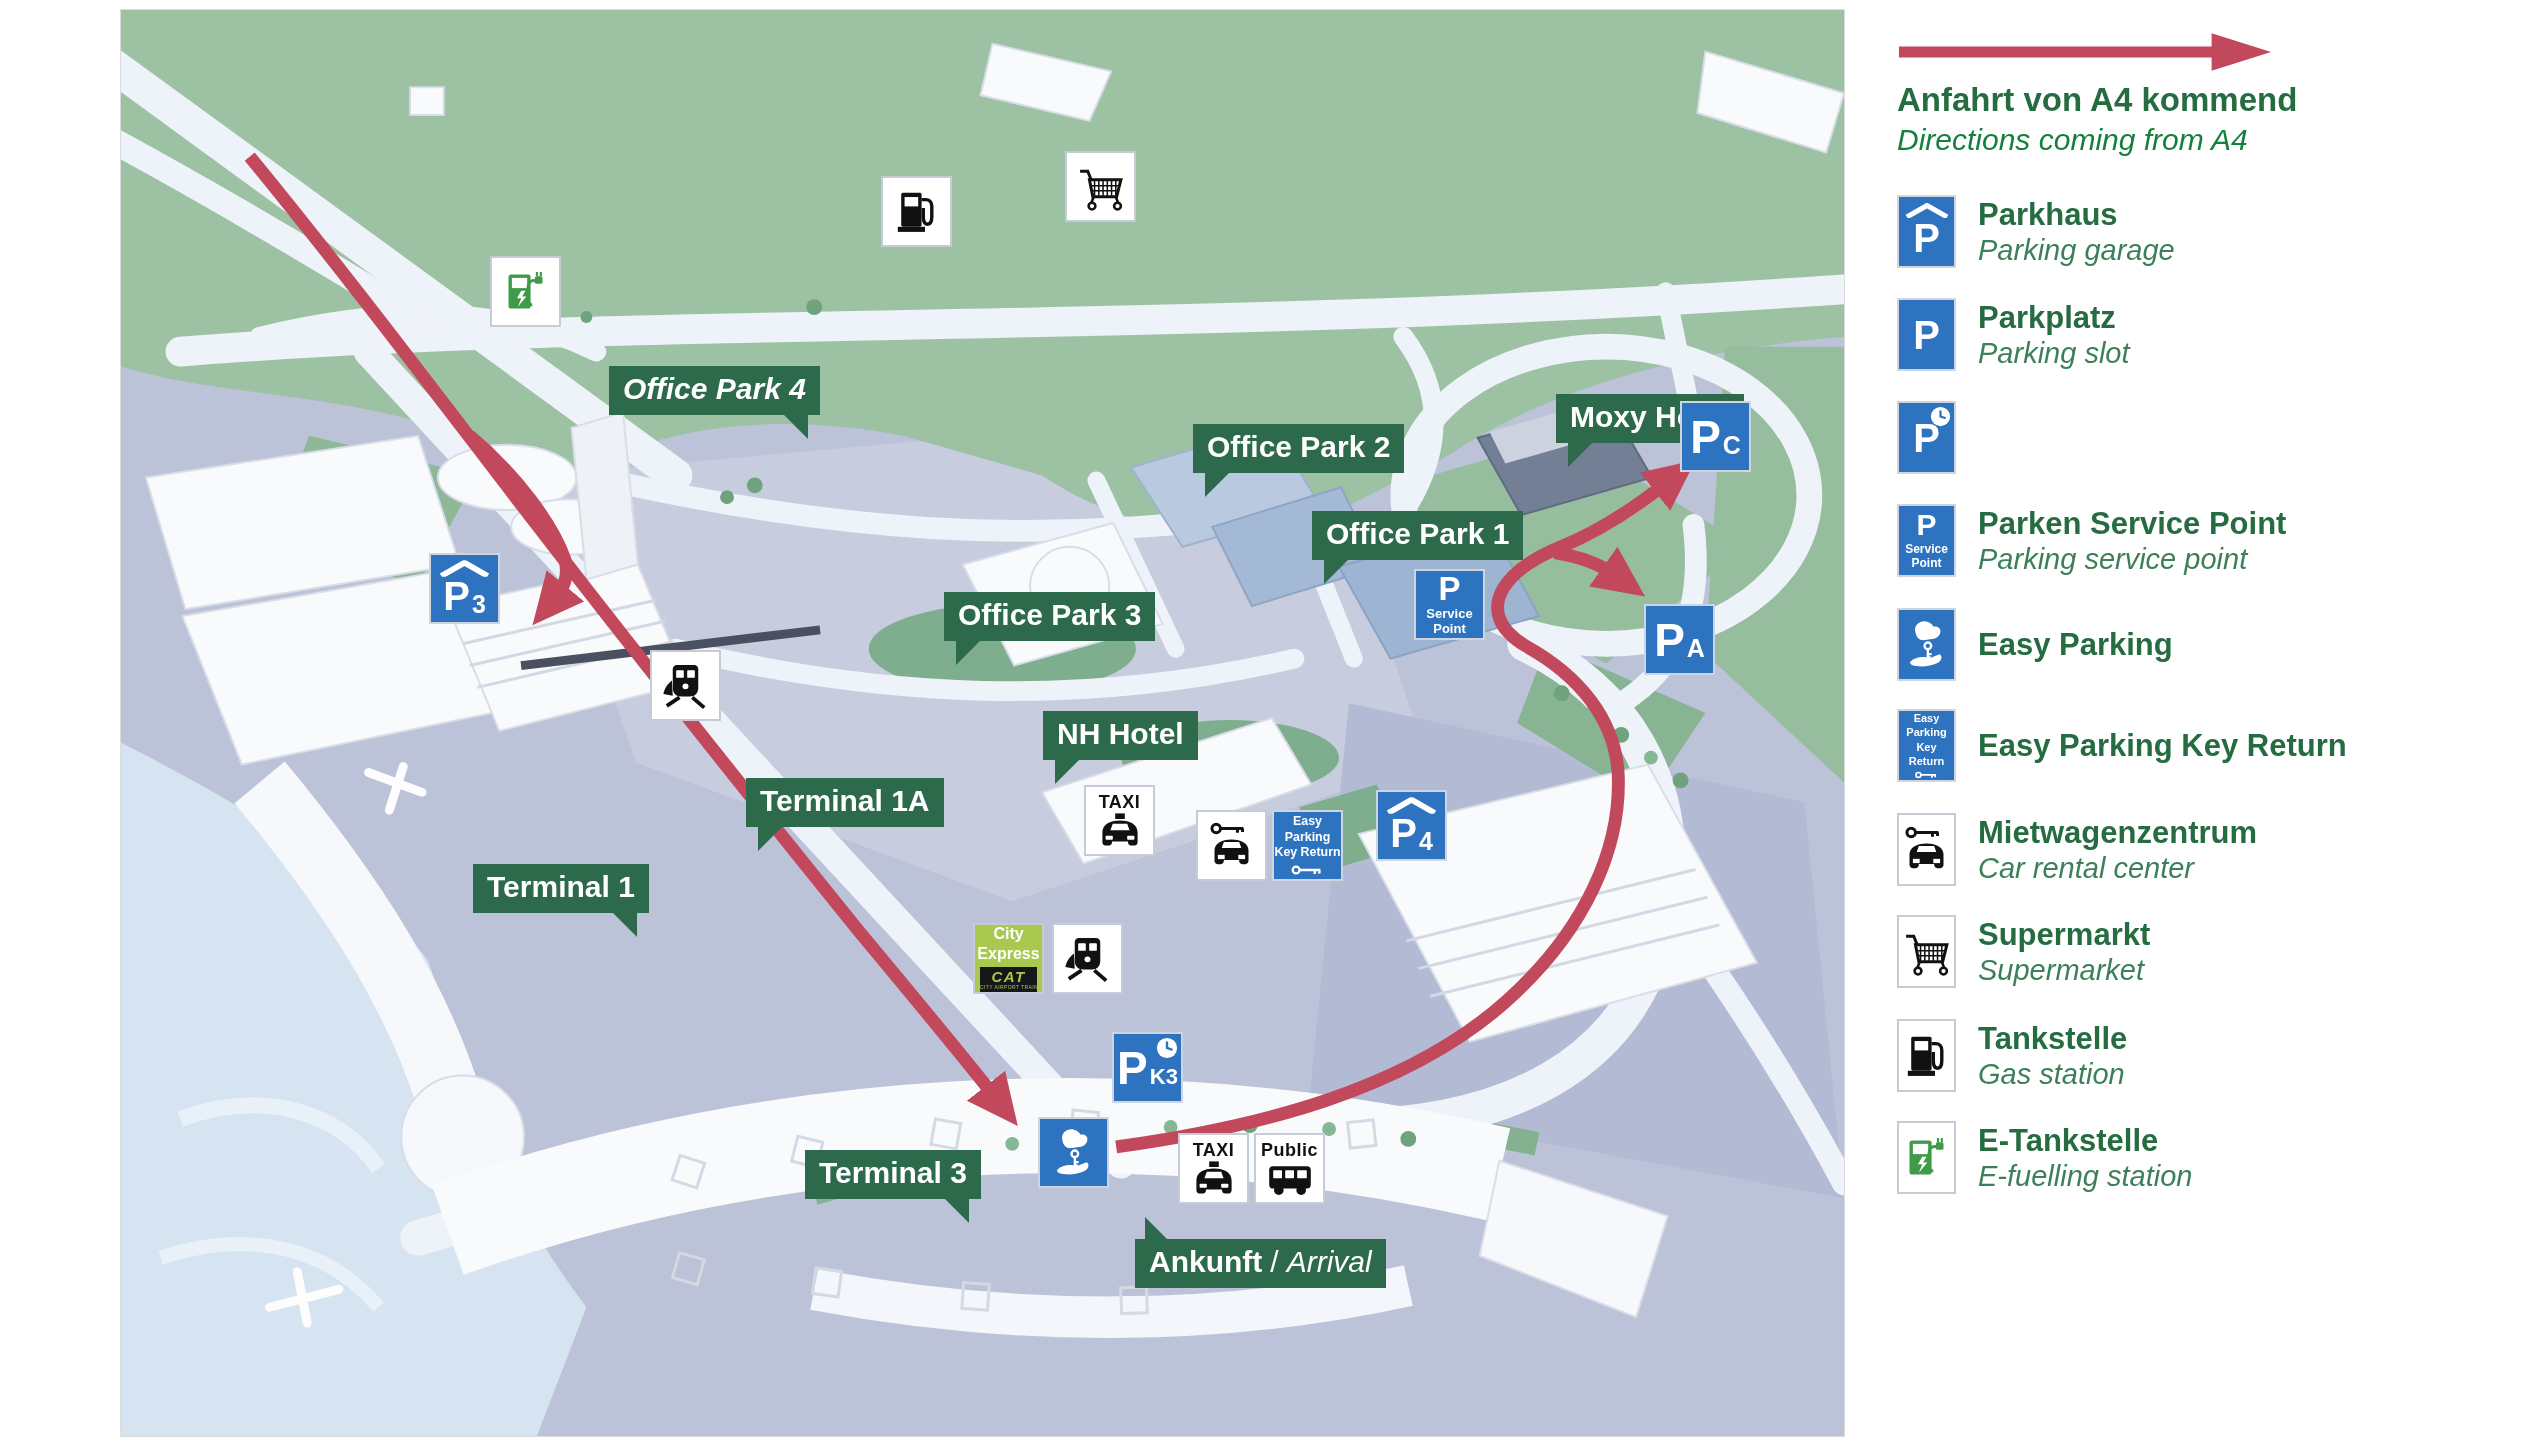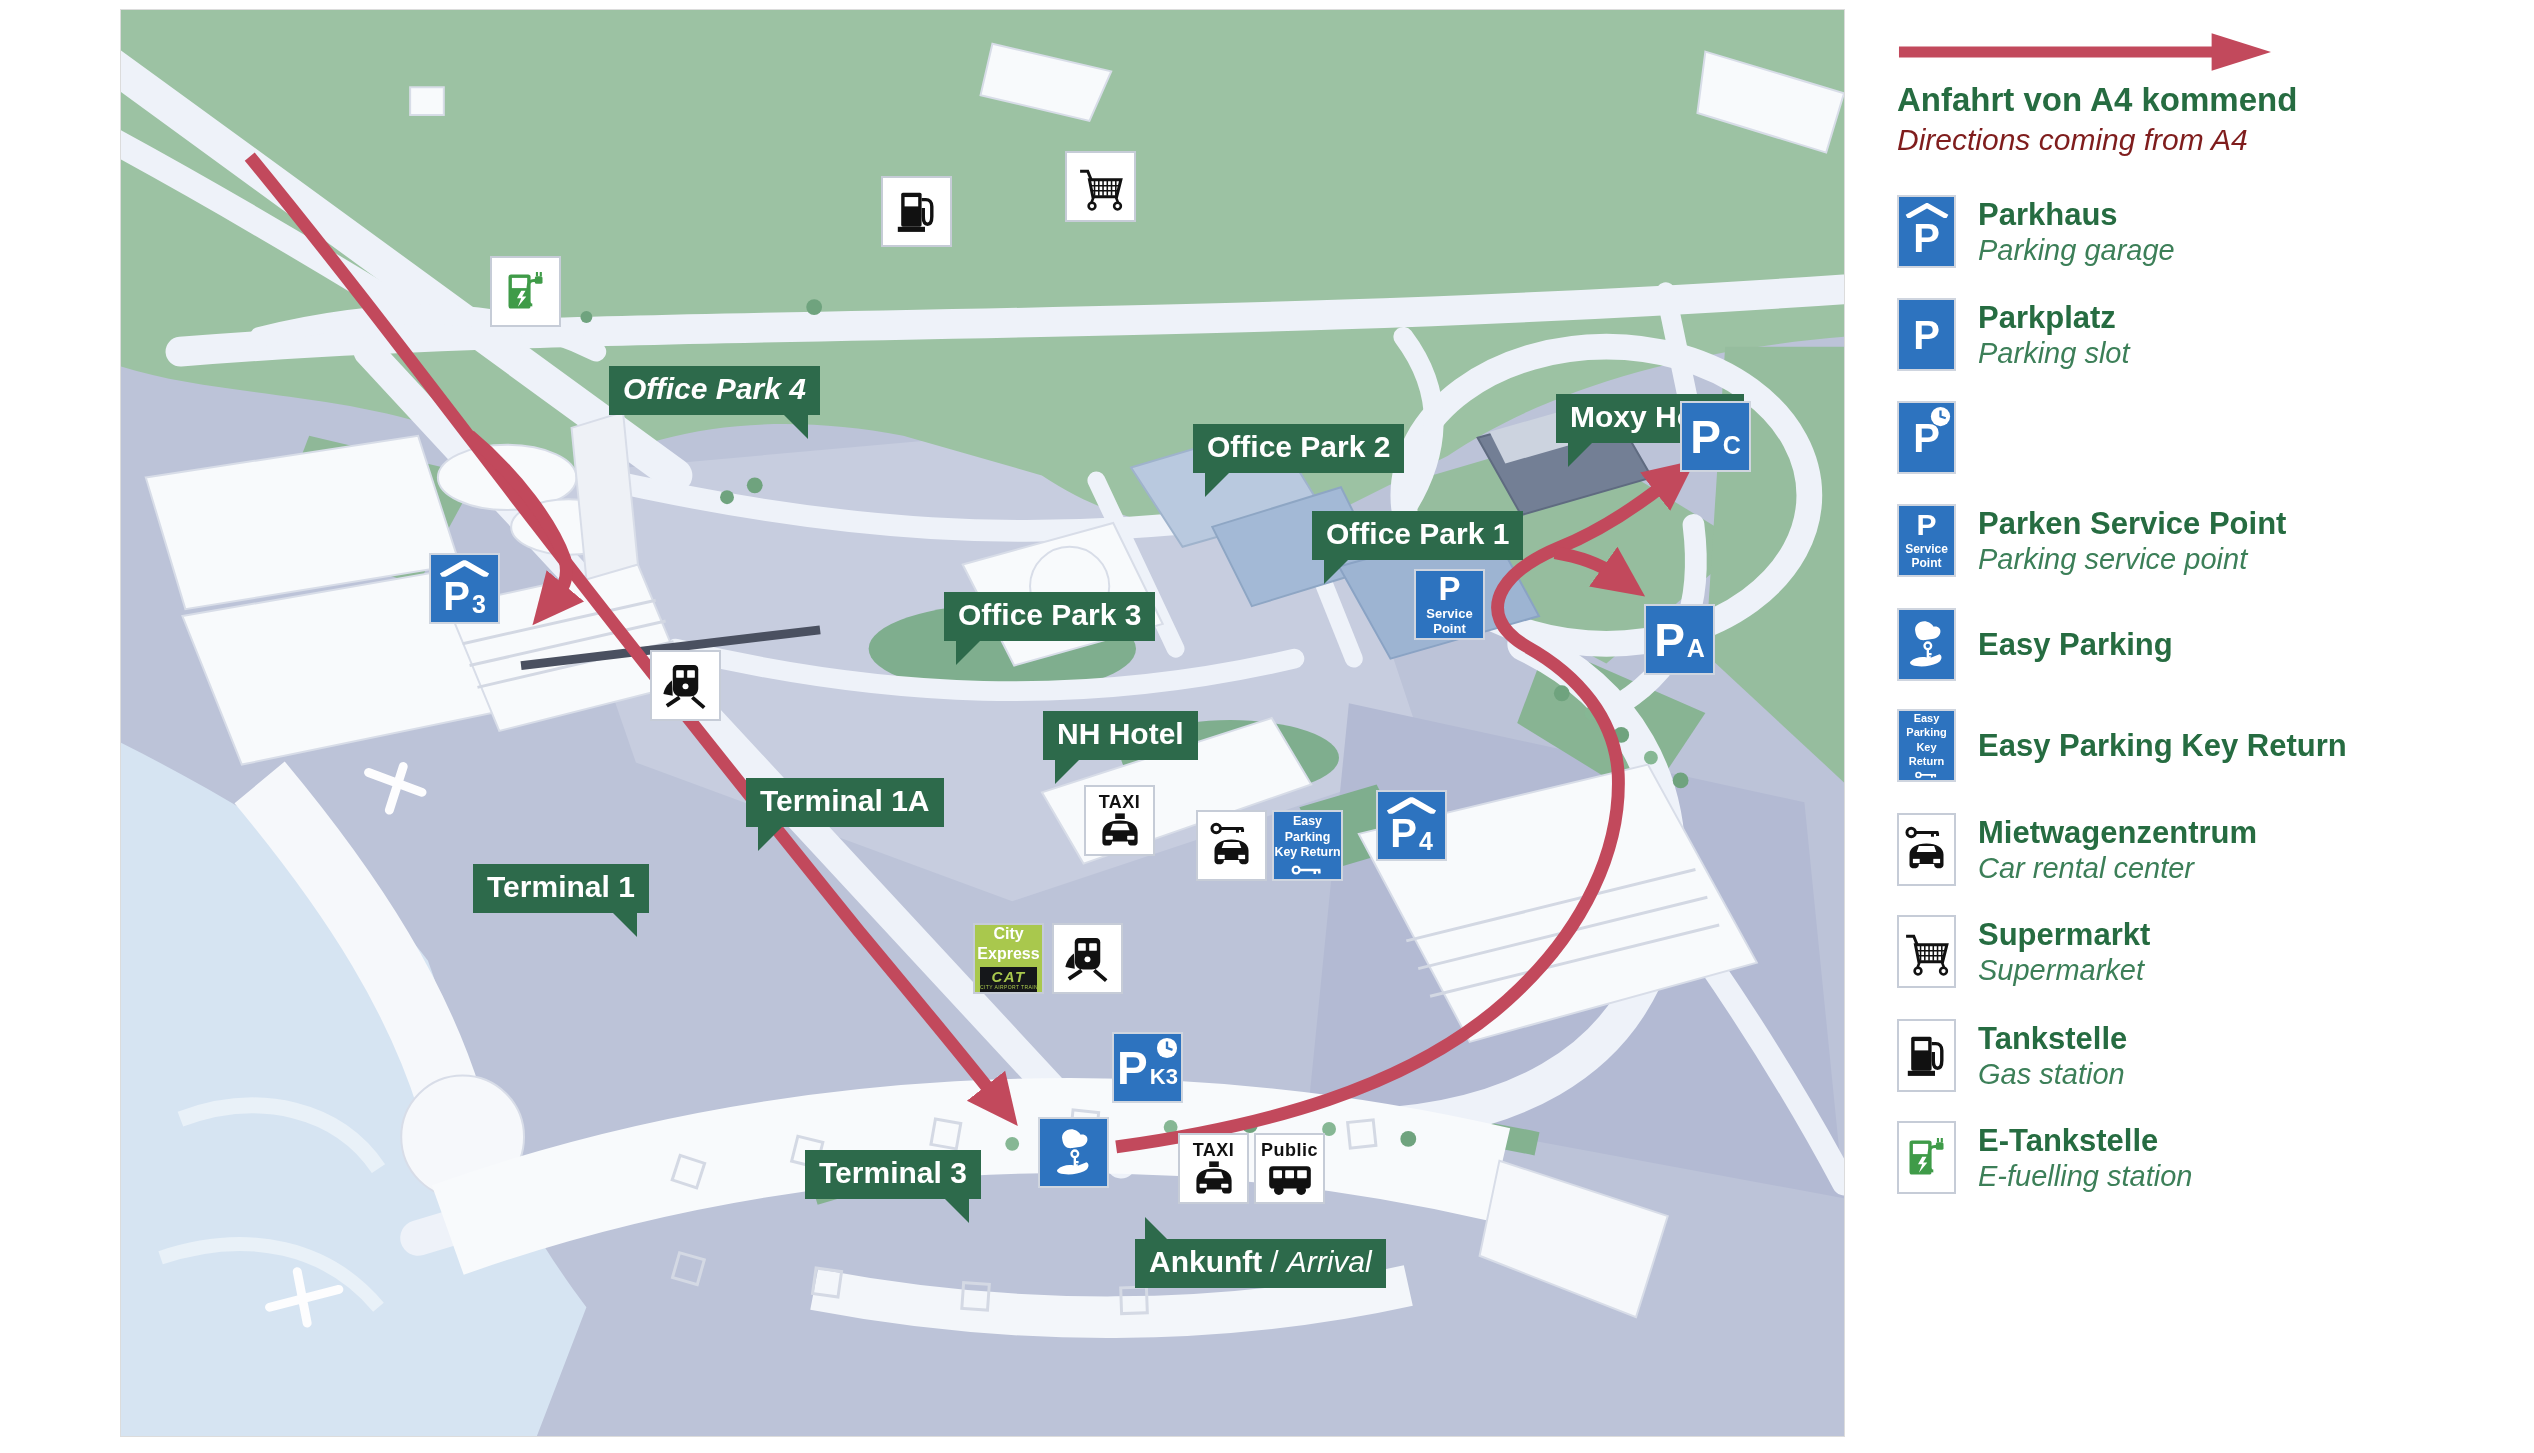--- a/index.html
+++ b/index.html
@@ -38,21 +38,21 @@
   .card .cap{font-weight:700;font-size:18px;line-height:1;margin-bottom:2px;letter-spacing:0.5px;}
   .blue-card{background:#2d73bf;border-color:#cfd5df;color:#fff;}
   .kr .l{font-size:12.4px;font-weight:700;line-height:1.25;text-align:center;}
   .ce-card{background:#a9c84d;border-color:#c6ccd7;color:#fff;justify-content:space-between;}
   .ce-card .l{font-size:16px;font-weight:700;line-height:1.15;}
   .cat{background:#15171a;width:57px;margin-top:3px;padding:2px 0 2px;text-align:center;}
   .cat .cat-main{color:#a9c84d;font-size:15px;font-weight:700;font-style:italic;line-height:1;letter-spacing:1.5px;}
   .cat .cat-sub{color:#a9c84d;font-size:5px;line-height:1.2;letter-spacing:0.4px;white-space:nowrap;}
   
   .legend-title{position:absolute;left:1897px;top:81px;font-size:33px;font-weight:700;color:#266c41;}
-  .legend-sub{position:absolute;left:1897px;top:123px;font-size:30px;font-style:italic;color:#7f1d1d;}
+  .legend-sub{position:absolute;left:1897px;top:123px;font-size:30px;font-style:italic;color:#15803d;}
   .lrow{position:absolute;left:1897px;display:flex;gap:22px;align-items:center;height:75px;}
   .licon{flex:none;width:59px;height:73px;display:flex;flex-direction:column;align-items:center;
          justify-content:center;box-sizing:border-box;}
   .lsign{background:#2d73bf;border:2px solid #cfd5df;color:#fff;}
   .lwhite{background:#fff;border:2px solid #c6ccd7;color:#111;}
   .lsign .pmain{font-size:40px;font-weight:700;line-height:1;}
   .lsign.roofed2{justify-content:flex-start;padding-top:6px;}
   .lsign.clocked{position:relative;}
   .lsign.clocked .clk{position:absolute;top:3px;right:3px;width:21px;height:21px;}
   .lsign .spl{font-size:12px;font-weight:700;line-height:1.15;text-align:center;}

